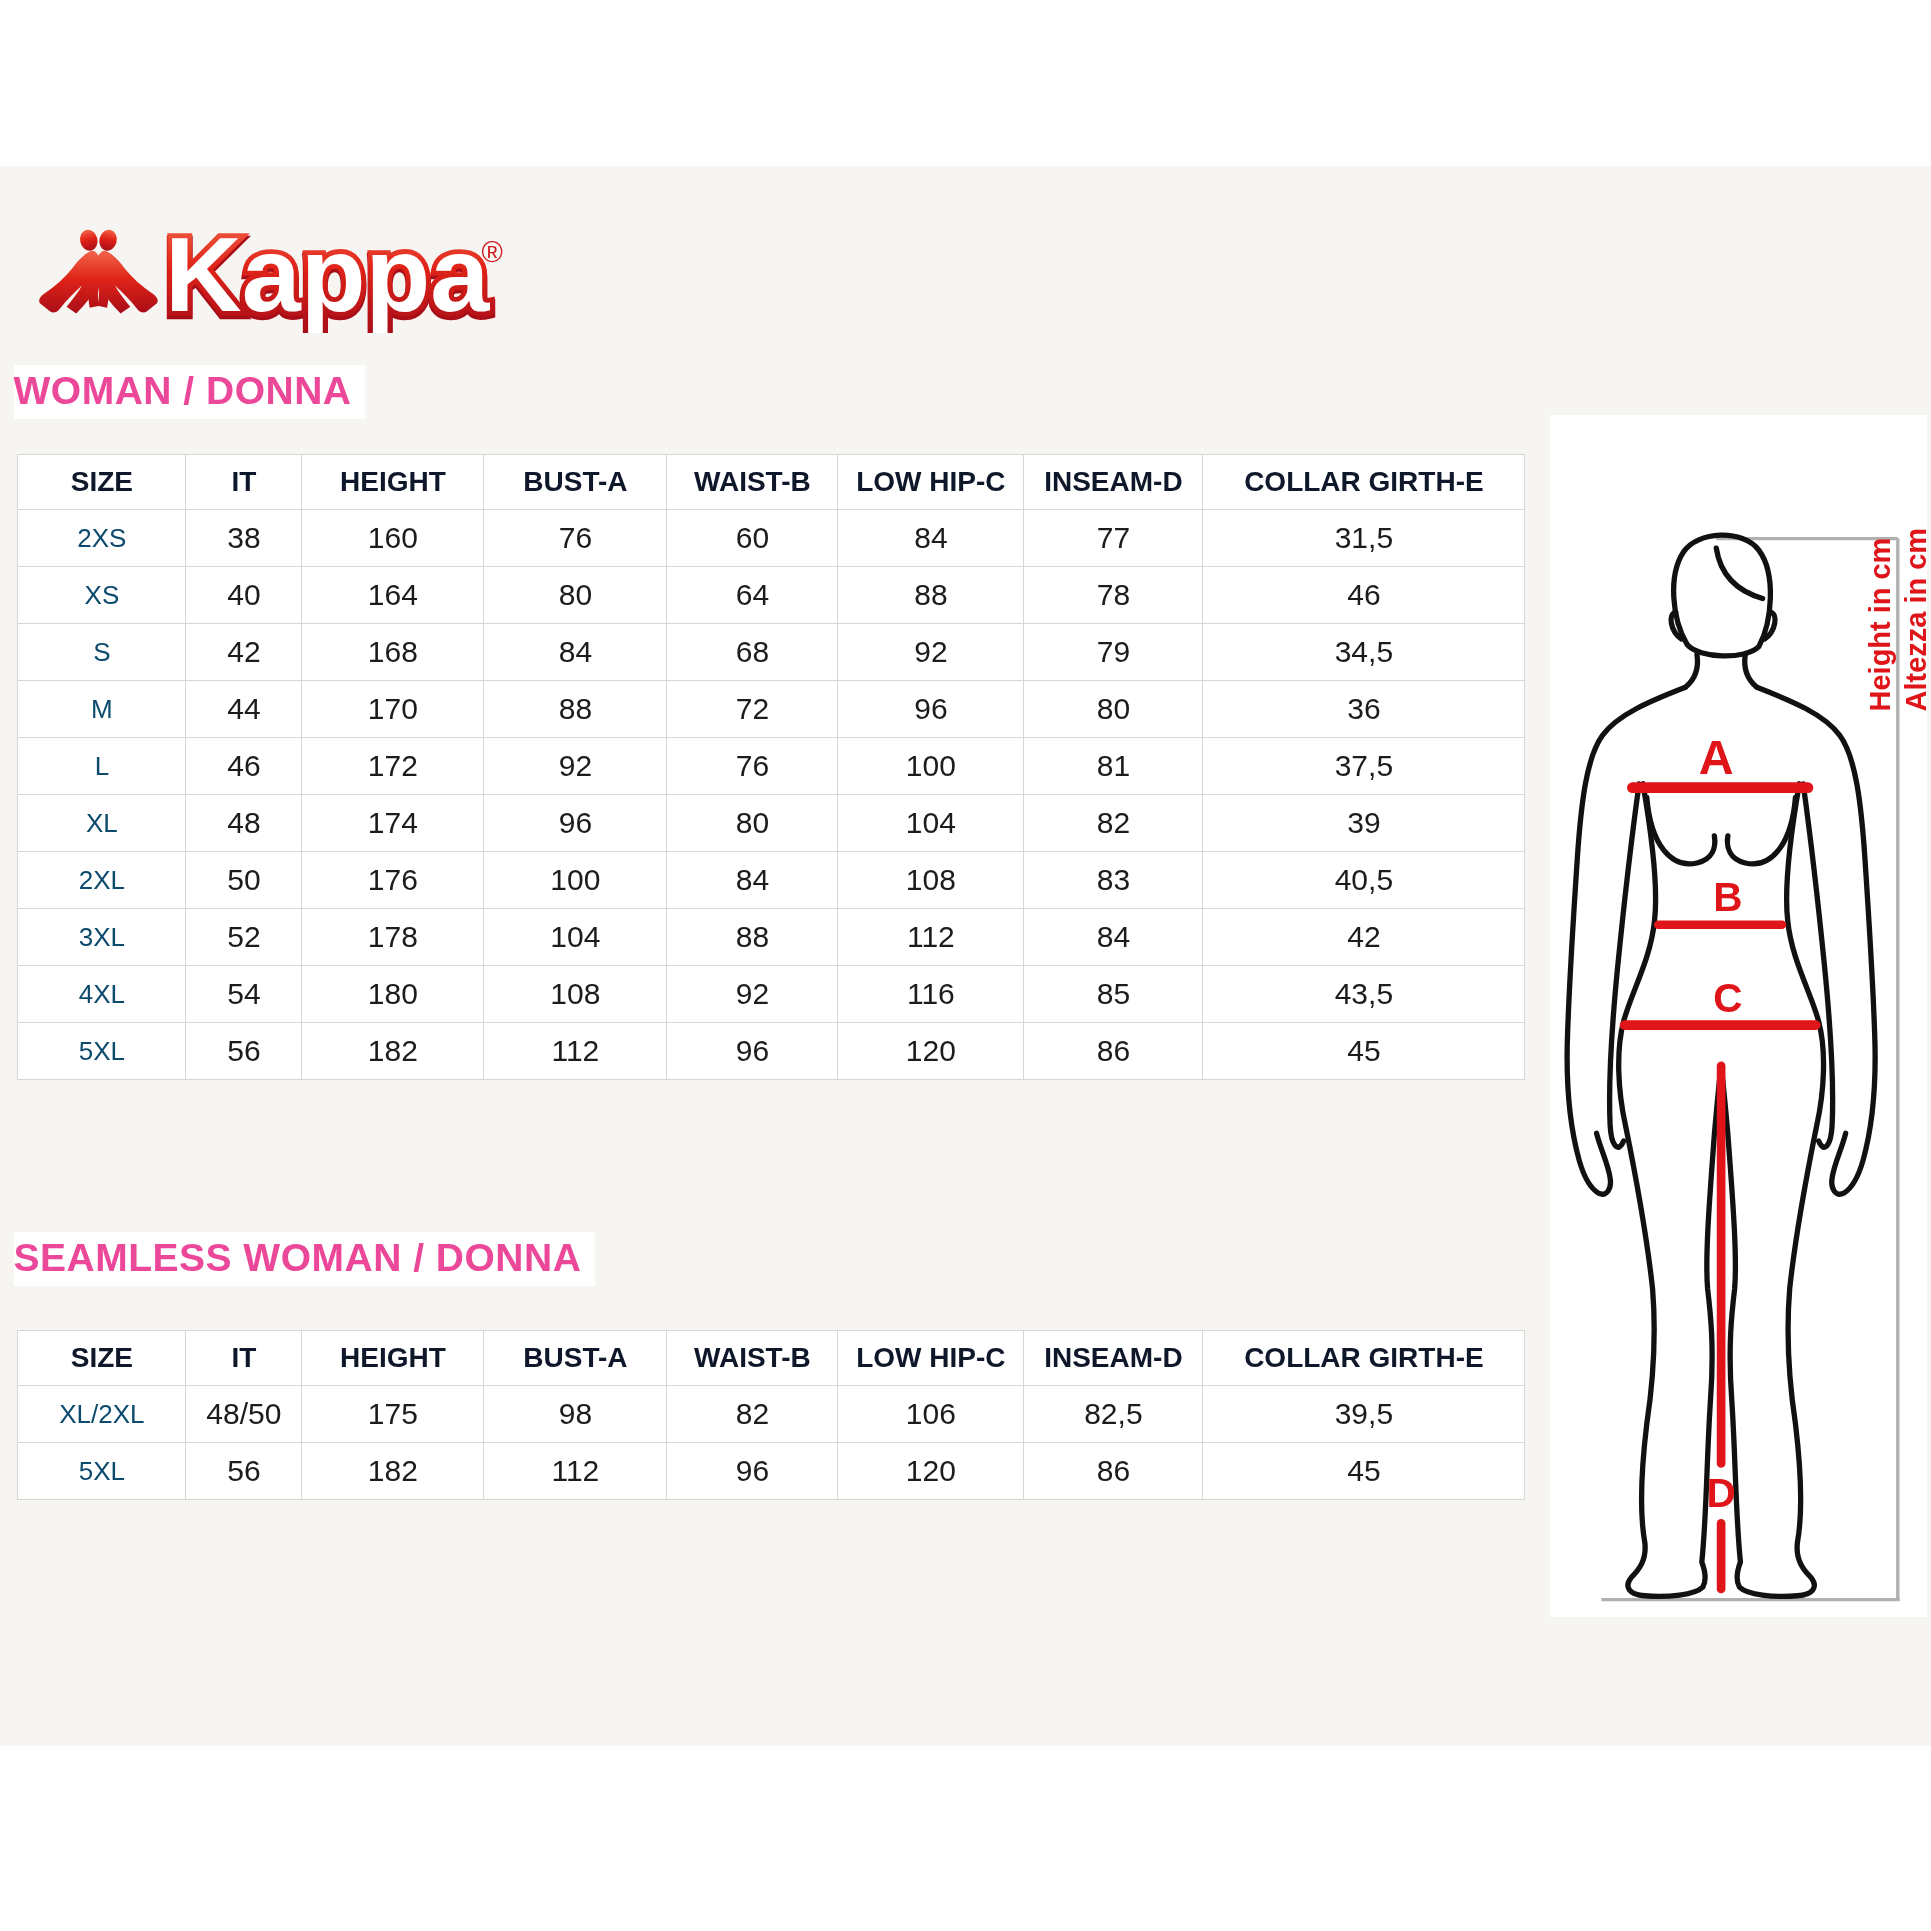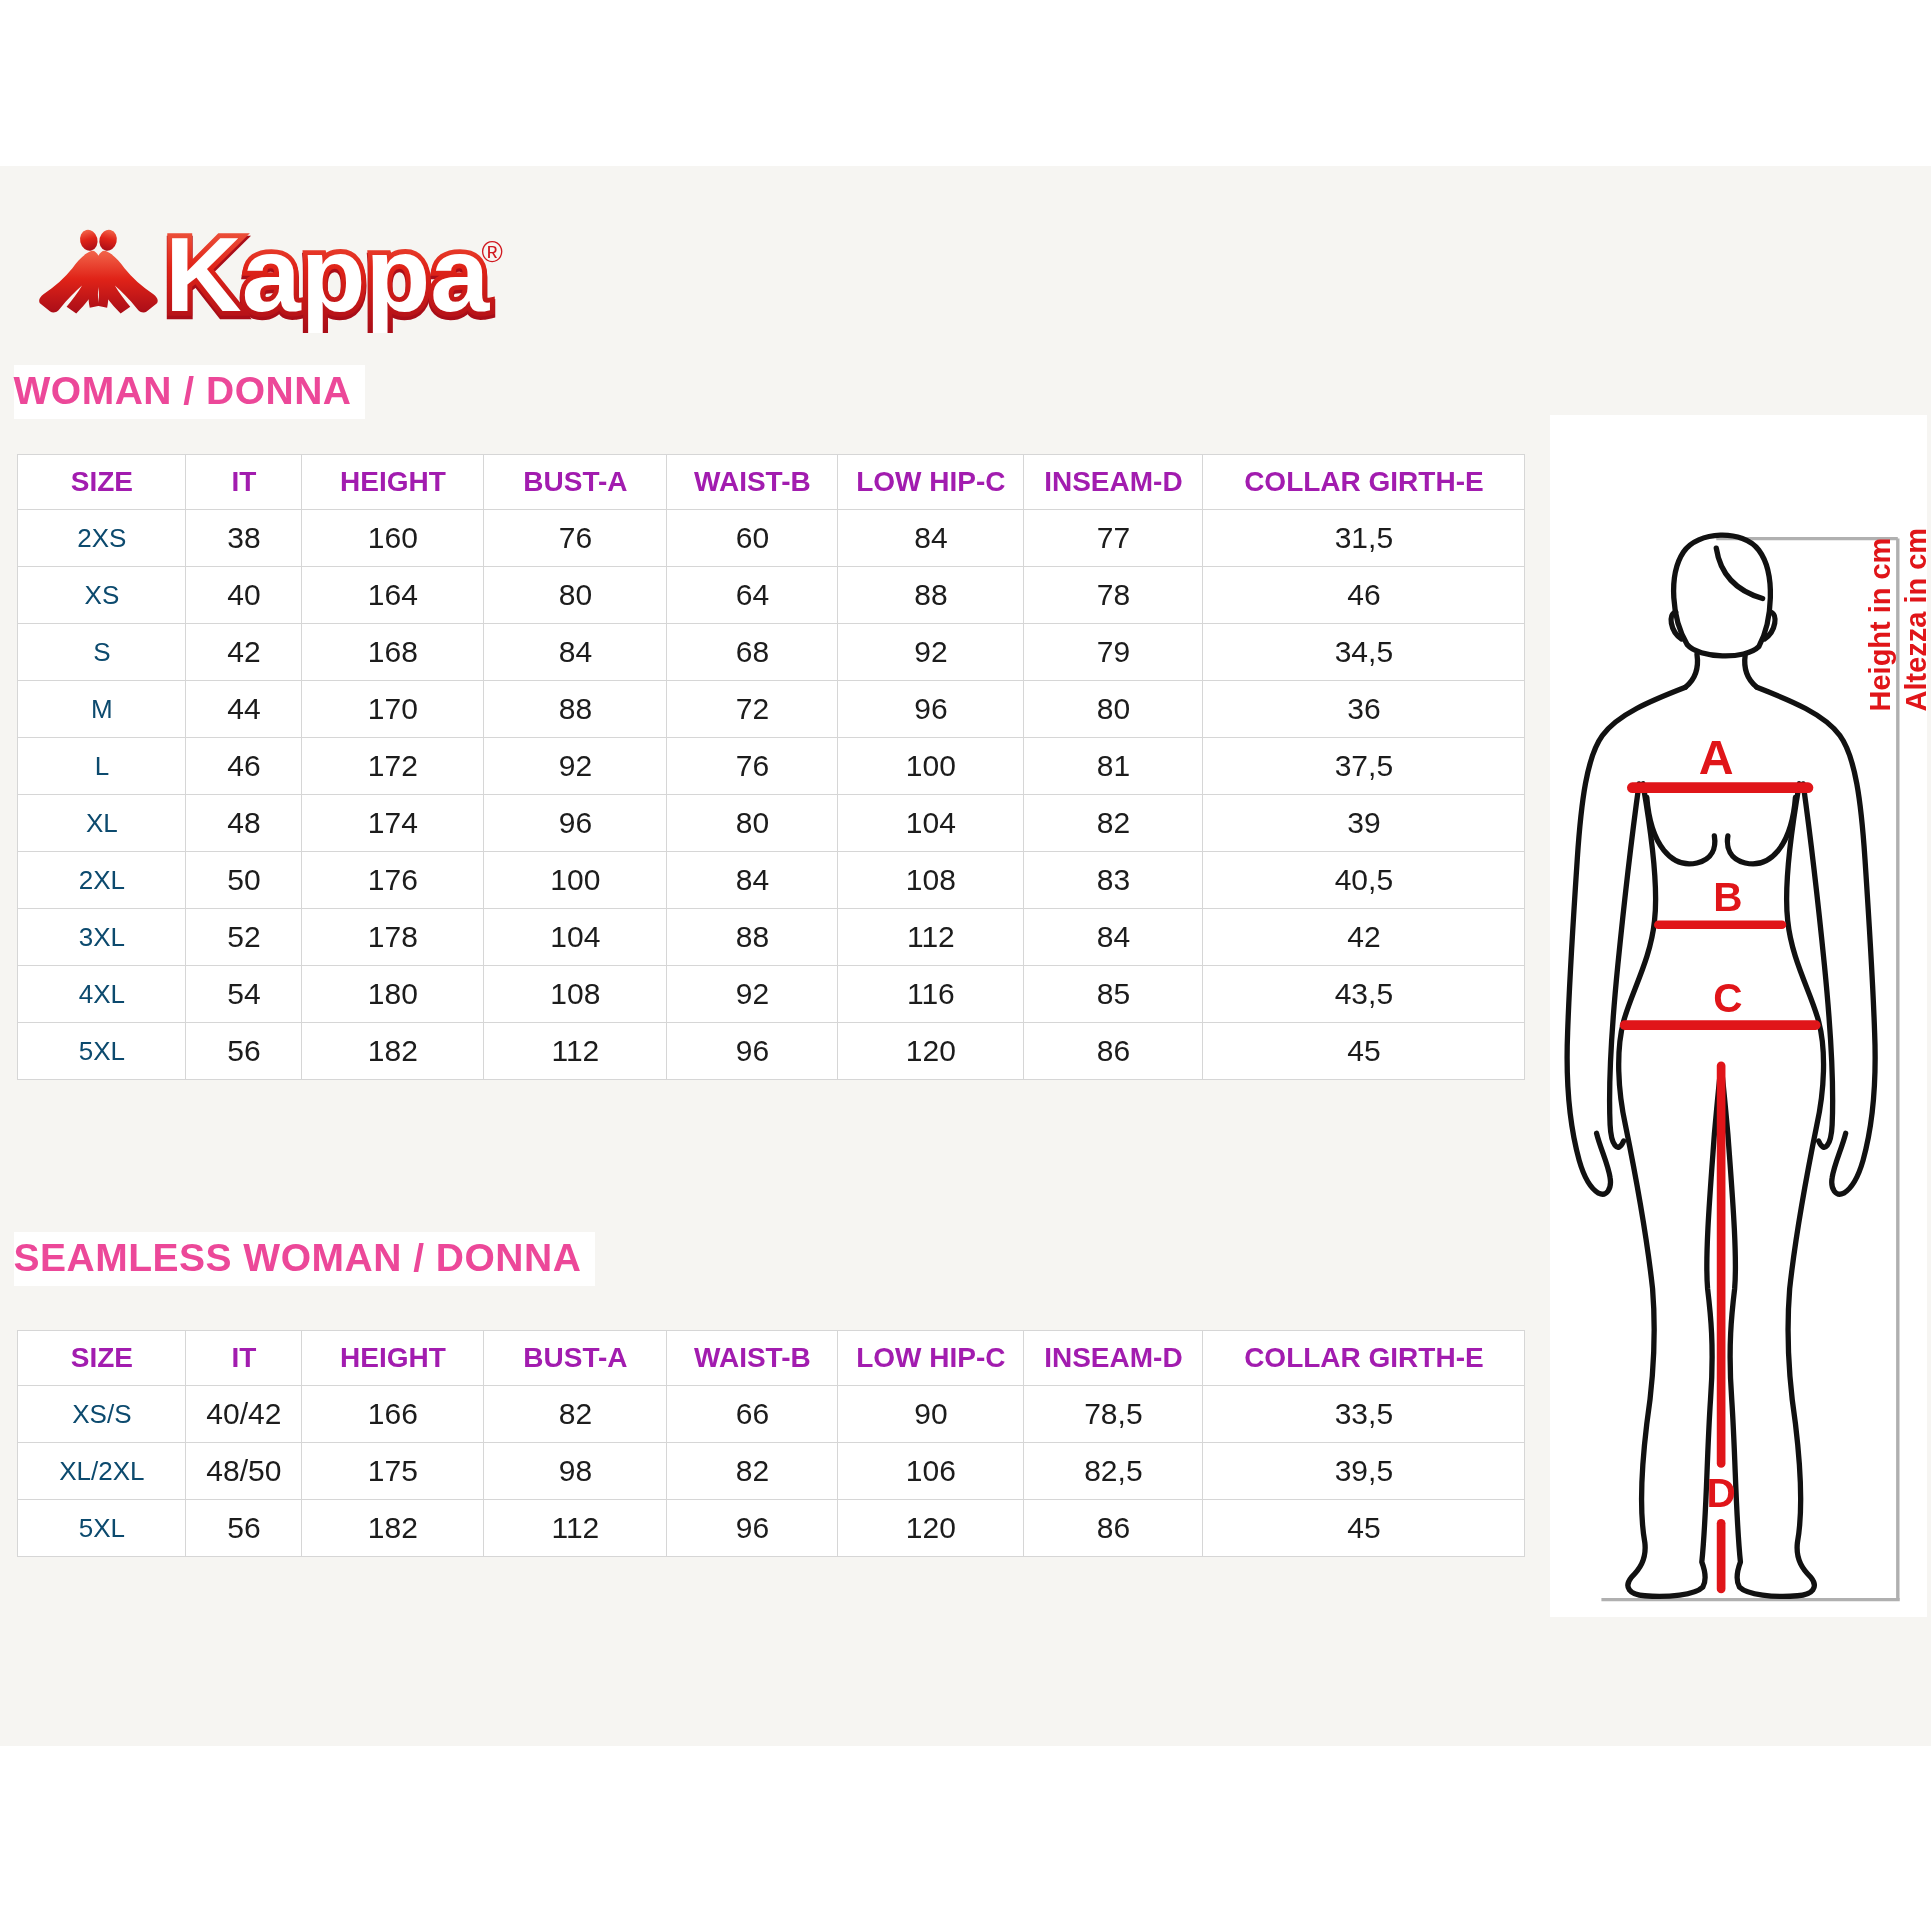--- a/index.html
+++ b/index.html
@@ -18,21 +18,21 @@
   table.size-table{
     position:absolute;left:17.4px;border-collapse:collapse;table-layout:fixed;
     width:1506px;background:#fff;
   }
   #table-woman{top:454px;}
   #table-seamless{top:1330px;}
   .size-table th,.size-table td{
     border:1.9px solid #d6d6d6;text-align:center;vertical-align:middle;
     background:#fff;padding:0;
   }
-  .size-table th{height:54px;font-size:28px;font-weight:bold;color:#a21caf;}
+  .size-table th{height:54px;font-size:28px;font-weight:bold;color:#0f172a;}
   .size-table td{height:56px;font-size:30px;font-weight:normal;color:#1c1c1c;}
   .size-table td.b{font-weight:normal;font-size:26px;color:#0c4a6e;}
   .figure-panel{position:absolute;left:1550px;top:415px;width:377px;height:1202px;background:#fff;}
   .figure-panel svg{display:block;}
 </style>
 </head>
 <body>
 
 <div class="band"></div>
 
@@ -234,30 +234,20 @@
         <th>HEIGHT</th>
         <th>BUST-A</th>
         <th>WAIST-B</th>
         <th>LOW HIP-C</th>
         <th>INSEAM-D</th>
         <th>COLLAR GIRTH-E</th>
       </tr>
   </thead>
   <tbody>
       <tr>
-        <td class="b">XS/S</td>
-        <td>40/42</td>
-        <td>166</td>
-        <td>82</td>
-        <td>66</td>
-        <td>90</td>
-        <td>78,5</td>
-        <td>33,5</td>
-      </tr>
-      <tr>
         <td class="b">XL/2XL</td>
         <td>48/50</td>
         <td>175</td>
         <td>98</td>
         <td>82</td>
         <td>106</td>
         <td>82,5</td>
         <td>39,5</td>
       </tr>
       <tr>

